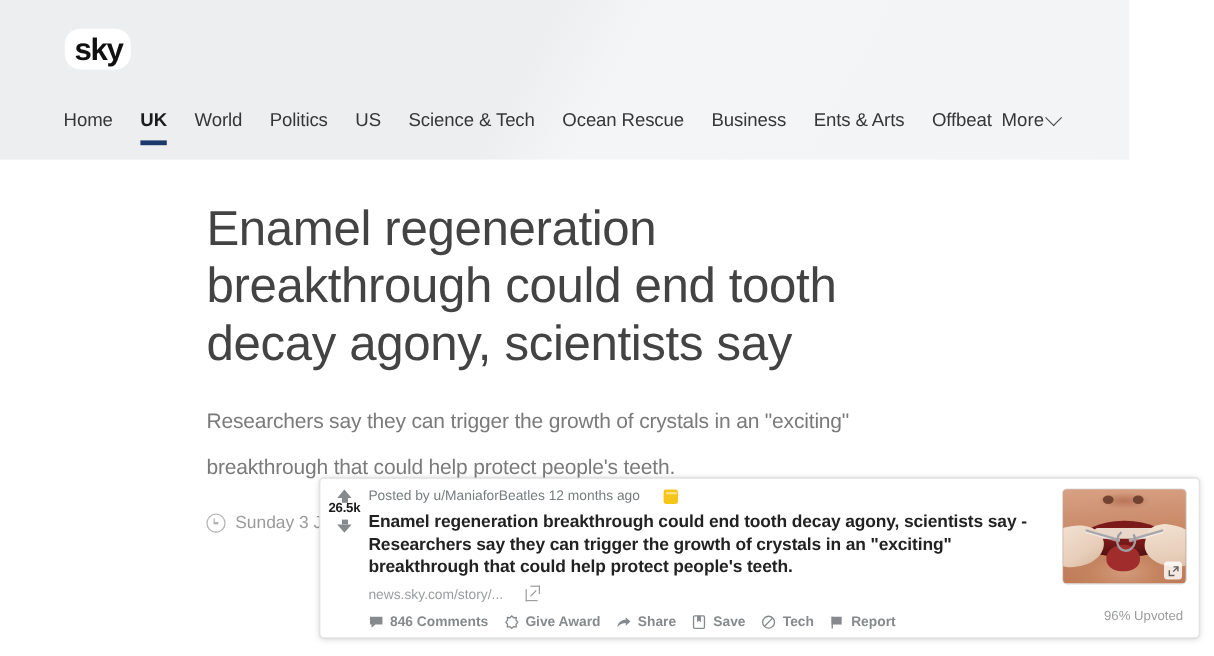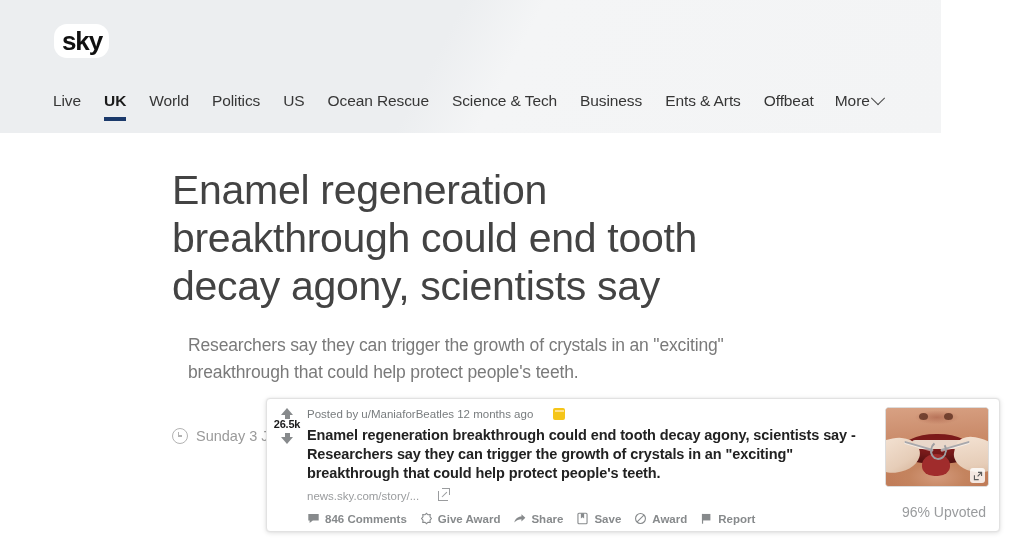--- a/index.html
+++ b/index.html
@@ -140,23 +140,23 @@
   .article-headline {
     font-size: 41px;
     line-height: 48px;
     color: #434343;
     font-weight: normal;
     margin: 0;
     letter-spacing: -0.3px;
     font-family: "Liberation Sans", sans-serif;
   }
   .article-standfirst {
-    margin: 22px 0 0 16px;
+    margin: 22px 0 0 0;
     font-size: 17.5px;
-    line-height: 27px;
+    line-height: 38px;
     color: #7a7a7a;
     letter-spacing: -0.15px;
   }
   .article-meta {
     position: absolute;
     left: 0;
     top: 262px;
     display: flex;
     align-items: center;
     gap: 8px;
@@ -472,44 +472,44 @@
     border-radius: 3px;
     display: flex;
     align-items: center;
     justify-content: center;
   }
   .expand-badge svg { display: block; }
   .upvoted-pct {
     position: absolute;
     right: 13px;
     bottom: 11px;
-    font-size: 14px;
+    font-size: 11px;
     color: #9a9c9e;
     white-space: nowrap;
   }
 </style>
 </head>
 <body>
 
 <div class="sky-header">
 
   <div class="logo-wrap">
     <span class="logo-sky">sky</span>
   </div>
 
 
   <div class="nav-row">
     <div class="nav-items">
-      <div class="nav-item">Live</div>
+      <div class="nav-item">Home</div>
       <div class="nav-item active">UK</div>
       <div class="nav-item">World</div>
       <div class="nav-item">Politics</div>
       <div class="nav-item">US</div>
+      <div class="nav-item">Science &amp; Tech</div>
       <div class="nav-item">Ocean Rescue</div>
-      <div class="nav-item">Science &amp; Tech</div>
       <div class="nav-item">Business</div>
       <div class="nav-item">Ents &amp; Arts</div>
       <div class="nav-item">Offbeat</div>
     </div>
     <div class="nav-more">
       <span>More</span>
       <span class="chev-down"></span>
     </div>
   </div>
 </div>
@@ -574,21 +574,21 @@
           <path d="M7.5 2v8l2.5-2 2.5 2V2" fill="#878a8c"></path>
         </svg>
         <span>Save</span>
       </div>
 
       <div class="footer-action">
         <svg class="fa-icon" viewBox="0 0 20 20">
           <circle cx="10" cy="10" r="7.6" fill="none" stroke="#878a8c" stroke-width="1.7"></circle>
           <line x1="4.8" y1="15.2" x2="15.2" y2="4.8" stroke="#878a8c" stroke-width="1.7"></line>
         </svg>
-        <span>Award</span>
+        <span>Tech</span>
       </div>
 
       <div class="footer-action">
         <svg class="fa-icon" viewBox="0 0 20 20">
           <rect x="3" y="3" width="13" height="10" fill="#878a8c"></rect>
           <rect x="3" y="3" width="1.8" height="15" fill="#878a8c"></rect>
         </svg>
         <span>Report</span>
       </div>
 

